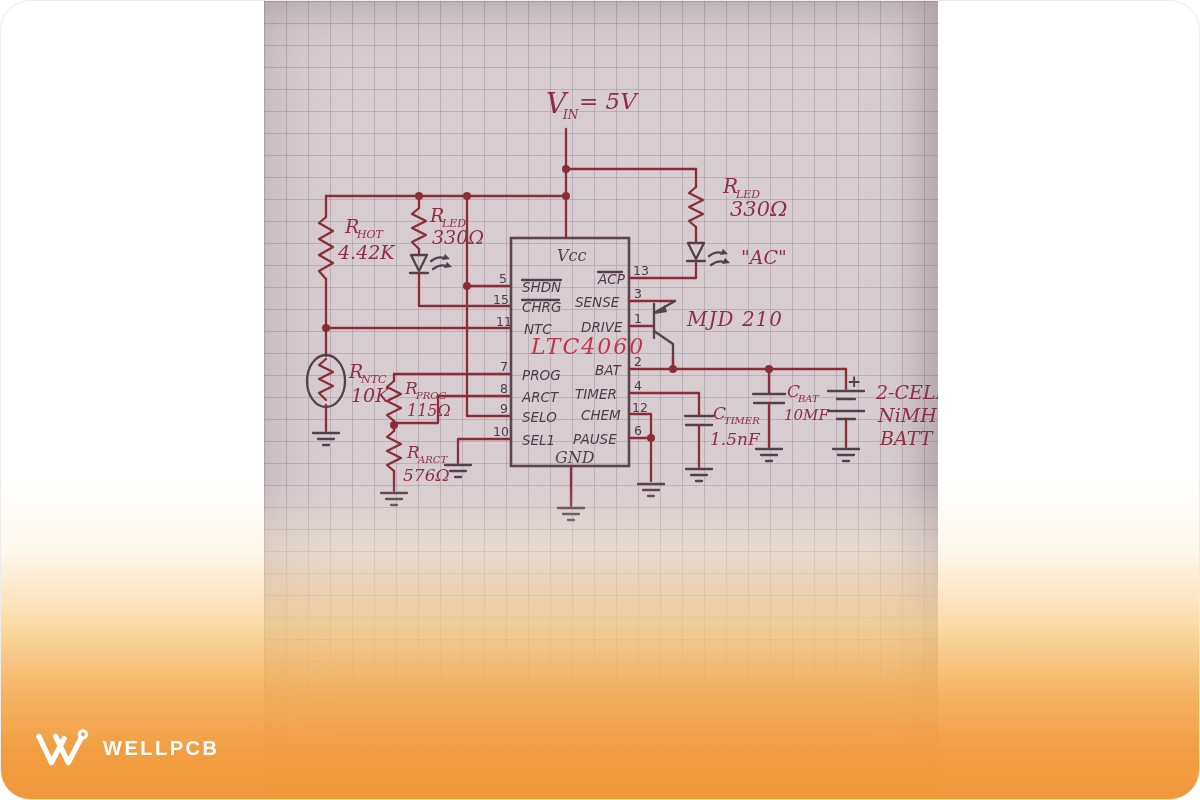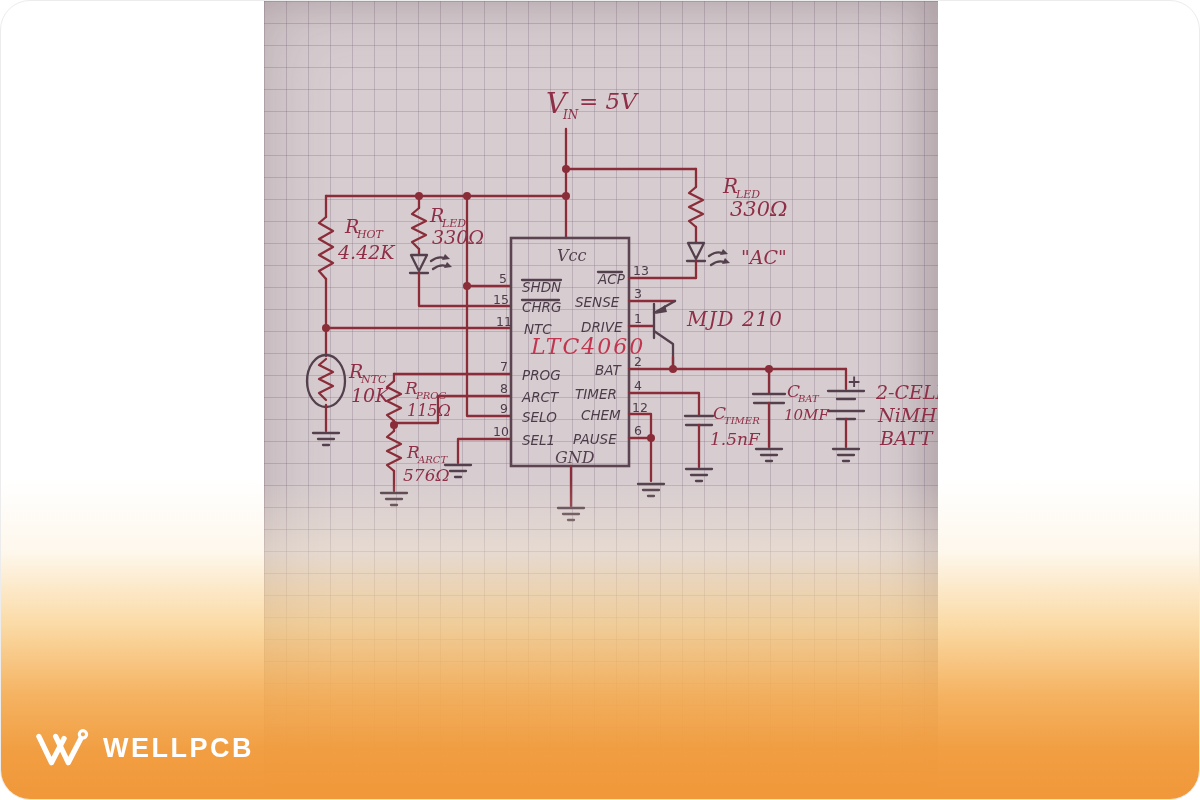--- a/index.html
+++ b/index.html
@@ -29,21 +29,21 @@
       rgba(244,172,84,.92) 87%,
       rgba(241,156,62,.98) 94%,
       rgba(240,152,58,1) 100%);
   }
   .logo{
     position:absolute;left:34px;bottom:30px;display:flex;align-items:center;gap:12px;
     color:#ffffff;
   }
   .logo .mark{display:block;}
   .logo .word{
-    font-family:"Liberation Sans",sans-serif;font-weight:700;font-size:27px;
+    font-family:"Liberation Sans",sans-serif;font-weight:700;font-size:20px;
     letter-spacing:2.5px;color:#ffffff;
   }
   
   text{user-select:none;}
   .hw{font-family:"DejaVu Serif",serif;font-style:italic;fill:#8f2f47;}
   .hw-dk{font-family:"DejaVu Serif",serif;font-style:italic;fill:#533f4d;}
   .pin-label{font-family:"DejaVu Sans",sans-serif;font-style:italic;font-size:13.5px;fill:#4c3b48;}
   .pin-num{font-family:"DejaVu Sans",sans-serif;font-size:12.5px;fill:#4c3b48;}
   .ic-name{font-family:"DejaVu Serif",serif;font-style:italic;font-size:22px;letter-spacing:2px;fill:#c2354f;}
   .wire{stroke:#8a2d38;stroke-width:2.3;fill:none;stroke-linecap:round;stroke-linejoin:round;}

